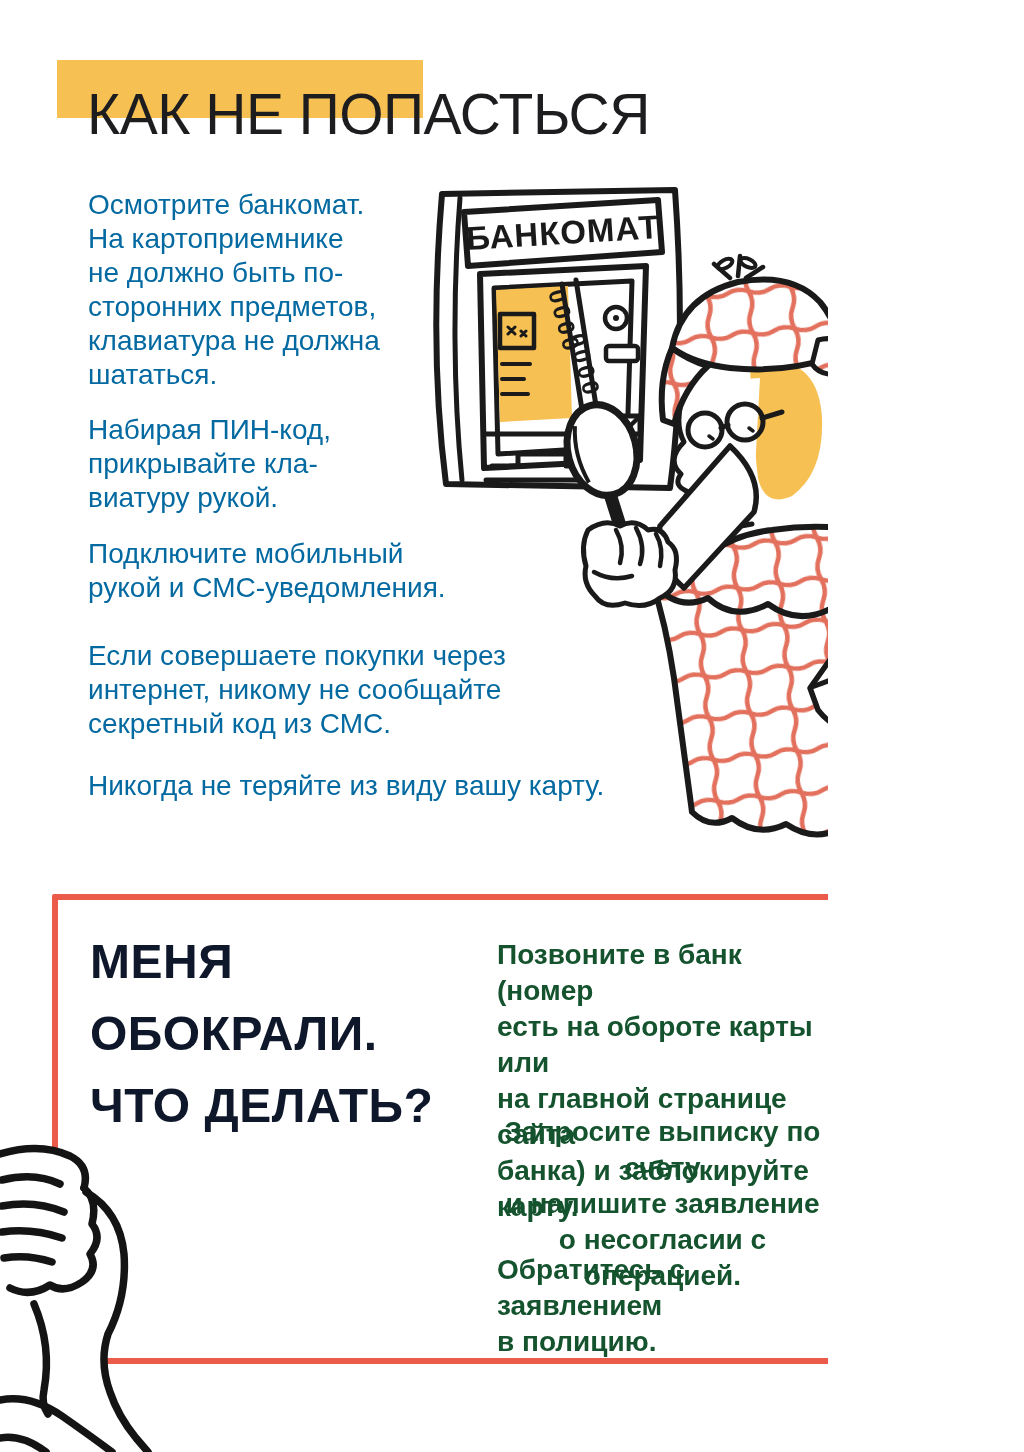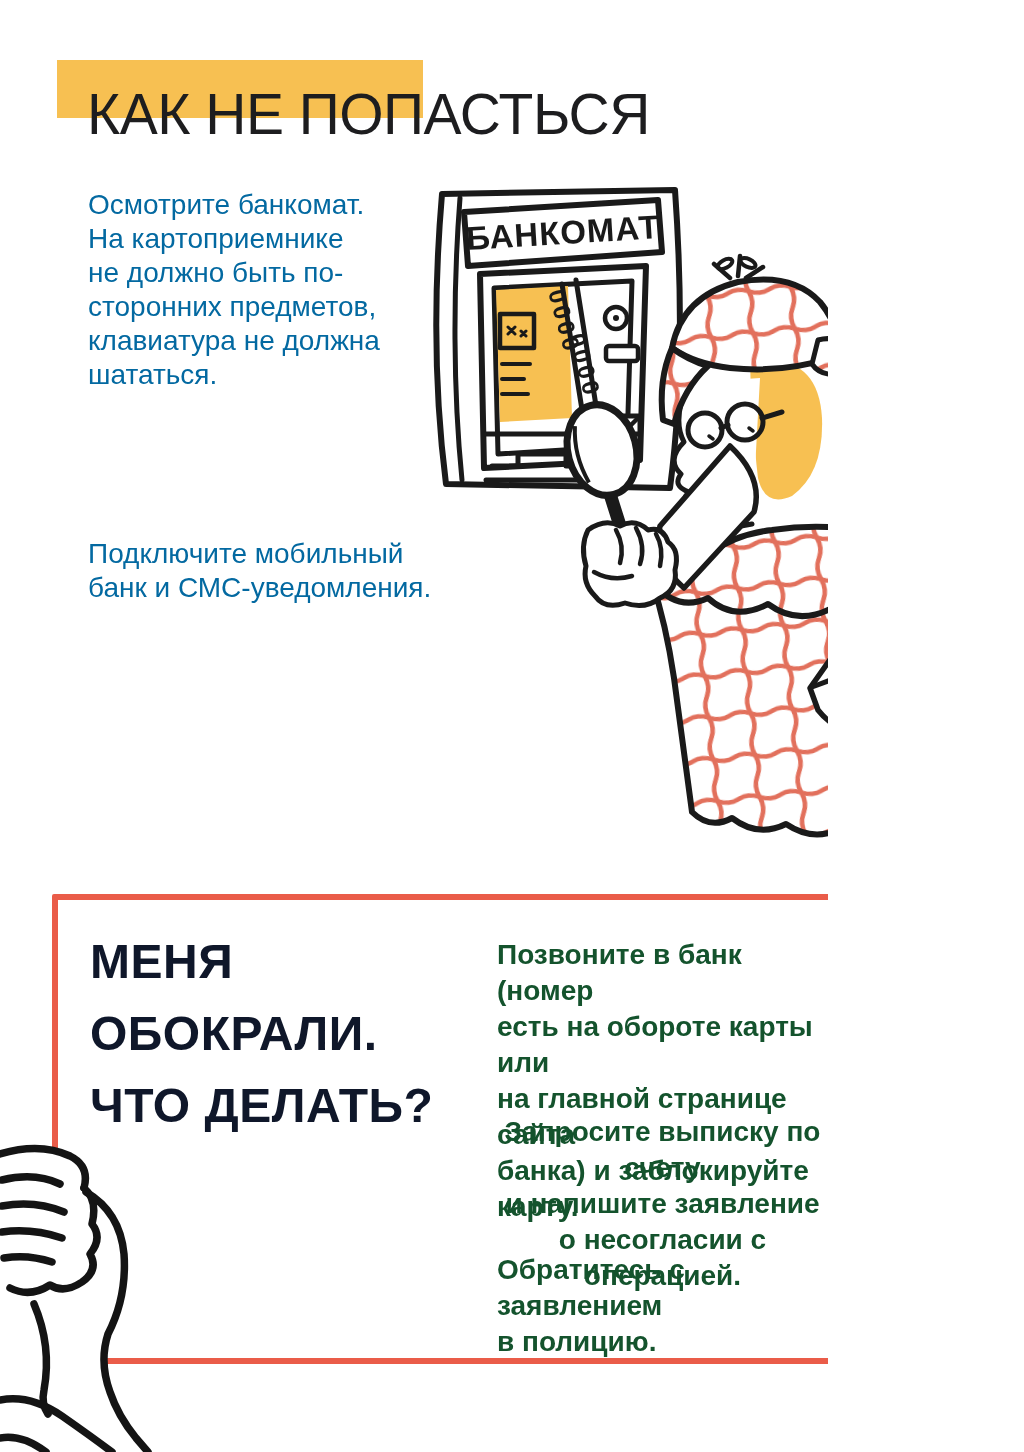--- a/index.html
+++ b/index.html
@@ -58,22 +58,29 @@
 
   <div class="title-highlight"></div>
   <h1 class="page-title">КАК НЕ ПОПАСТЬСЯ</h1>
 
   <p class="tip tip-1">Осмотрите банкомат.
 На картоприемнике
 не должно быть по-
 сторонних предметов,
 клавиатура не должна
 шататься.</p>
+  <p class="tip tip-2">Набирая ПИН-код,
+прикрывайте кла-
+виатуру рукой.</p>
   <p class="tip tip-3">Подключите мобильный
-банк и СМС-уведомления.</p>
+рукой и СМС-уведомления.</p>
+  <p class="tip tip-4">Если совершаете покупки через
+интернет, никому не сообщайте
+секретный код из СМС.</p>
+  <p class="tip tip-5">Никогда не теряйте из виду вашу карту.</p>
 
   <svg class="illustration" viewBox="0 0 590 676" xmlns="http://www.w3.org/2000/svg">
     <defs>
       <pattern id="plaid" width="42" height="42" patternUnits="userSpaceOnUse" patternTransform="rotate(-6)">
         <path d="M0 21 q10 -5 21 0 t21 0" fill="none" stroke="#E2705C" stroke-width="4.6" stroke-linecap="round"></path>
         <path d="M21 0 q-5 10 0 21 t0 21" fill="none" stroke="#E2705C" stroke-width="4.6" stroke-linecap="round"></path>
       </pattern>
     </defs>
 
     <g stroke-linecap="round" stroke-linejoin="round">

